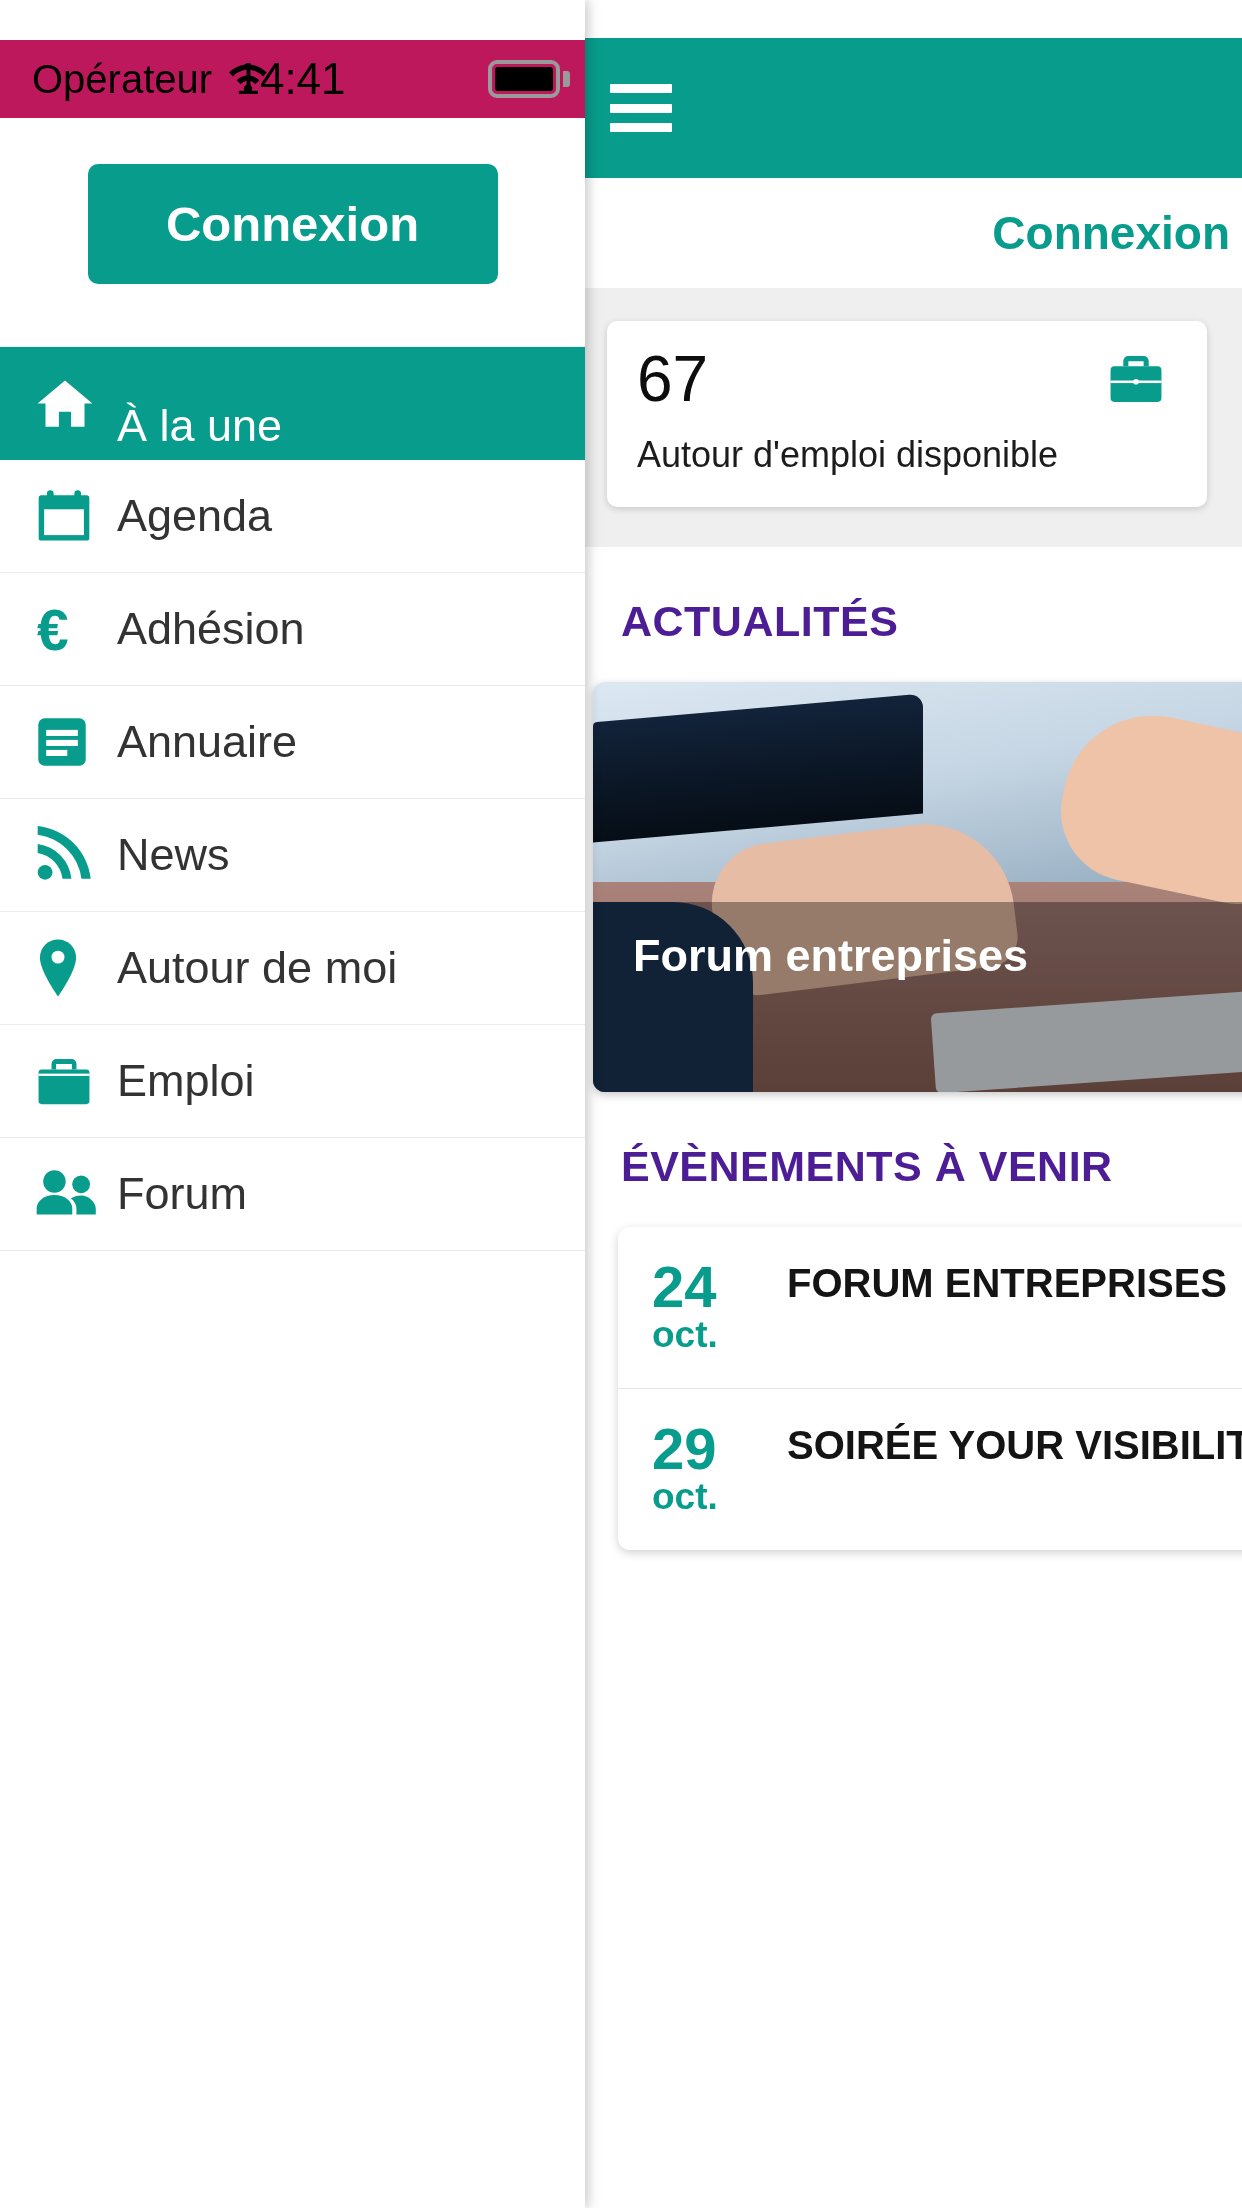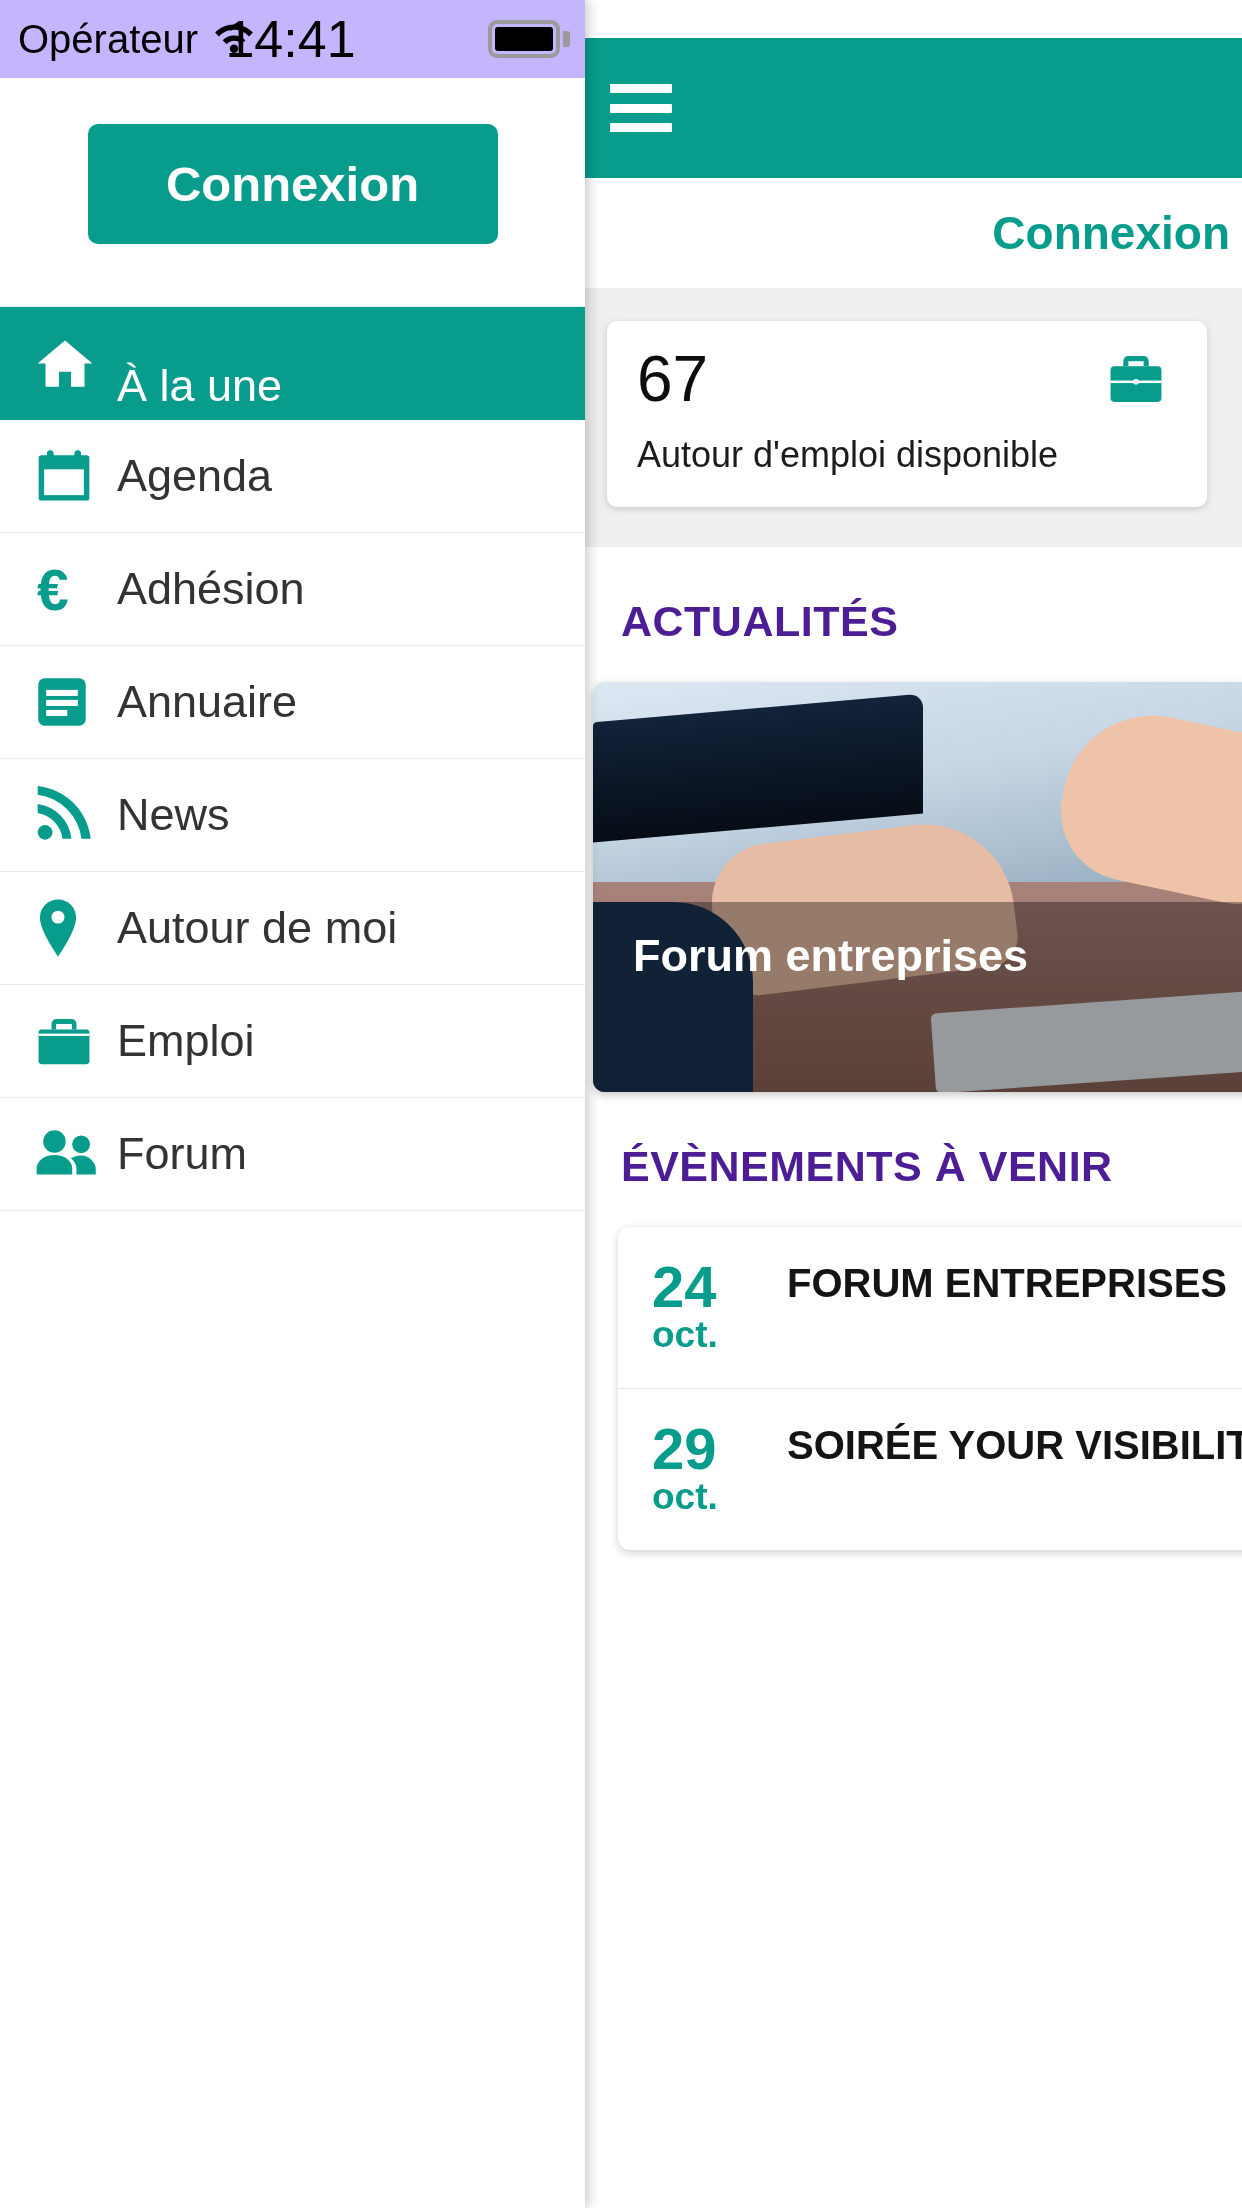--- a/index.html
+++ b/index.html
@@ -87,28 +87,28 @@
   .event-name{ font-size:40px; font-weight:bold; color:#141414; line-height:1.22; white-space:nowrap; }
 
   
   #drawer{
     position:absolute; left:0; top:0; width:585px; height:2208px;
     background:#ffffff;
     box-shadow:3px 0 12px rgba(0,0,0,.22);
     z-index:5;
   }
   .statusbar{
-    height:78px; display:flex; align-items:center; background:#c4b5fd;
-    padding:0 30px 0 18px; position:relative;
+    height:78px; display:flex; align-items:center; background:#be185d;
+    padding:0 30px 0 32px; position:relative;margin-top:40px;
   }
   .sb-carrier{ font-size:40px; color:#000; }
   .sb-wifi{ margin-left:14px; }
   .sb-time{
     position:absolute; left:0; right:4px; text-align:center;
-    font-size:52px; font-weight:500; color:#000; pointer-events:none;
+    font-size:44px; font-weight:500; color:#000; pointer-events:none;
   }
   .sb-battery{
     position:absolute; right:25px; width:72px; height:38px;
     border:4px solid #9a9a9a; border-radius:9px; padding:3px;
   }
   .sb-battery i{ display:block; width:100%; height:100%; background:#000; border-radius:3px; }
   .sb-batt-tip{ position:absolute; right:15px; top:31px; width:7px; height:16px;
                 background:#9a9a9a; border-radius:0 3px 3px 0; }
 
   .login-wrap{ padding:46px 0 62px 0; display:flex; justify-content:center; }

